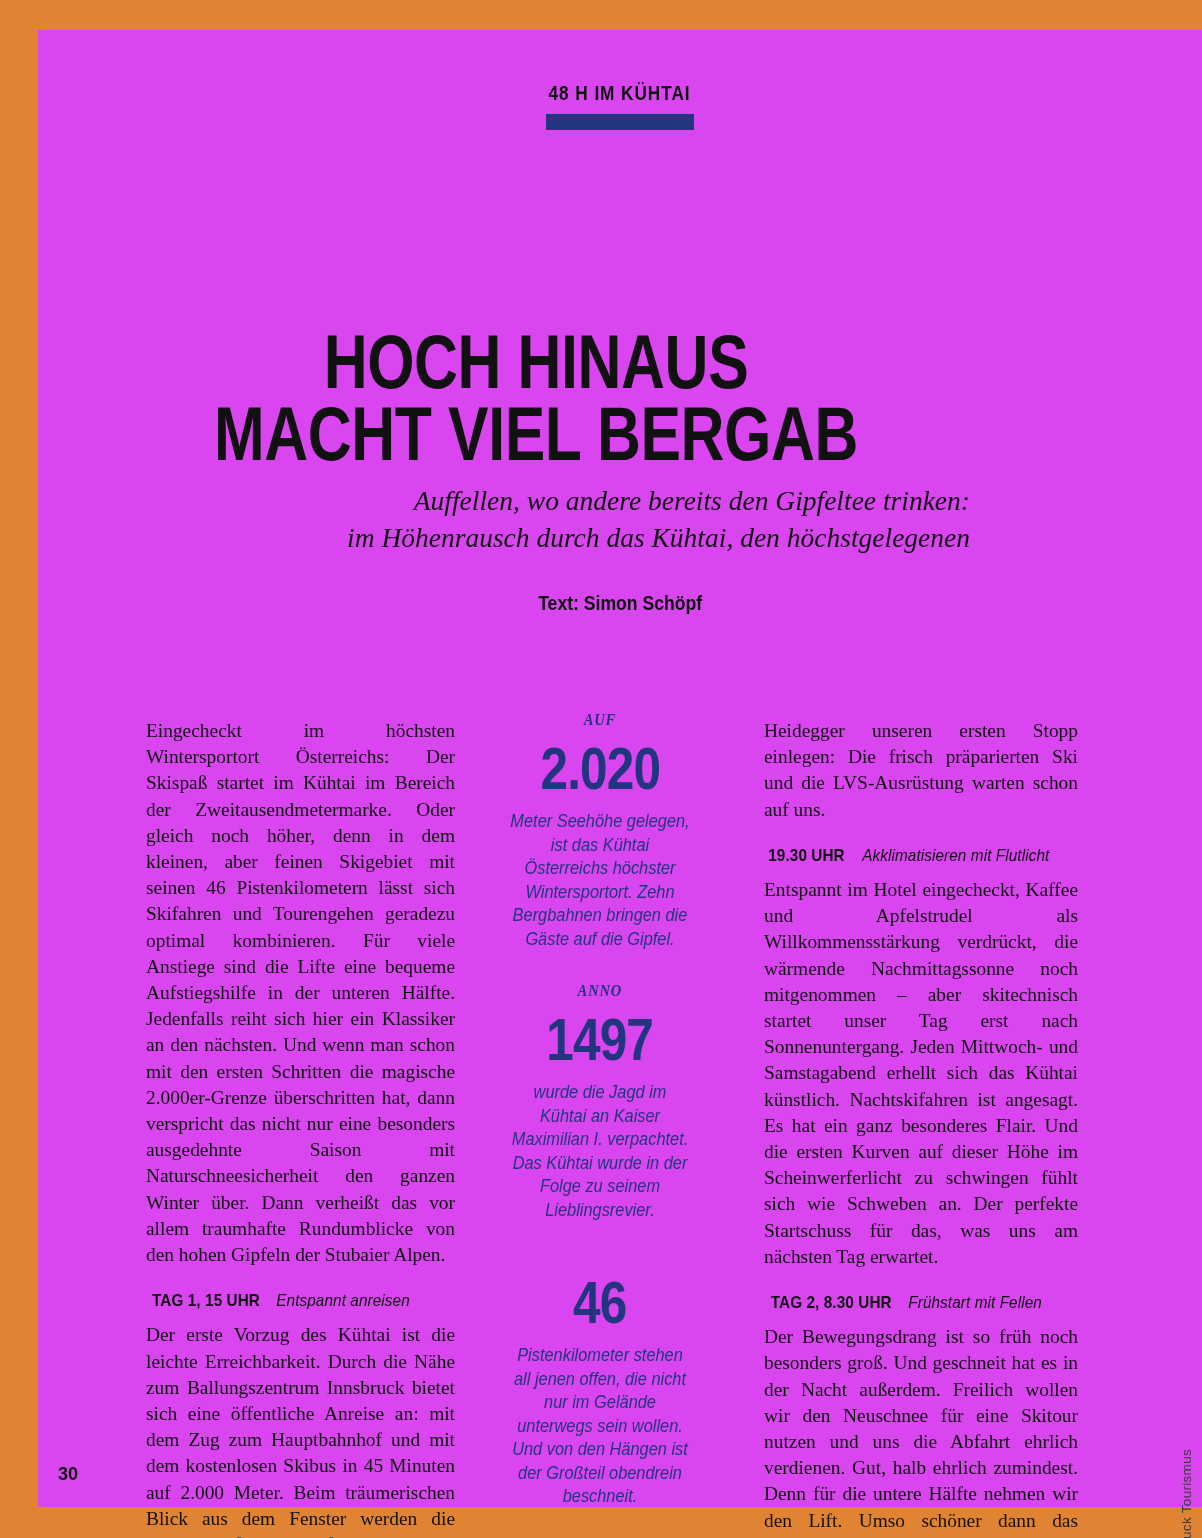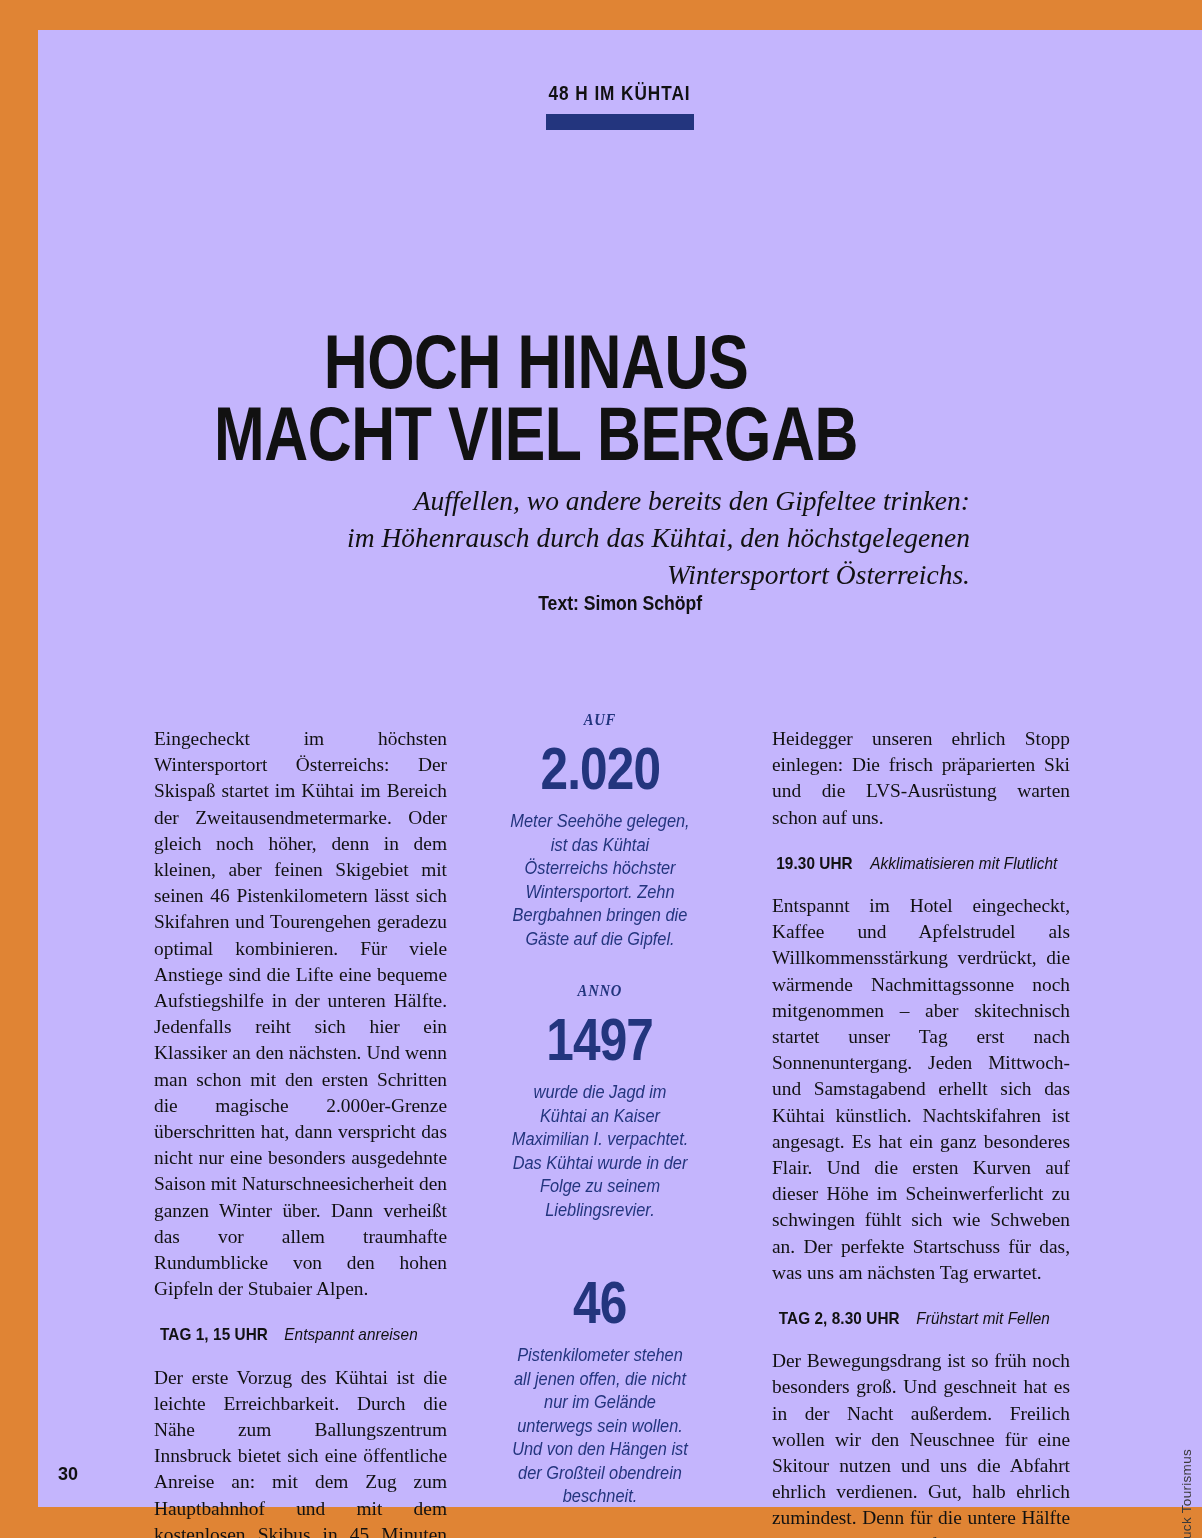--- a/index.html
+++ b/index.html
@@ -19,21 +19,21 @@
     background: #e08434;
     overflow: hidden;
   }
 
   .sheet {
     position: absolute;
     left: 38px;
     top: 30px;
     width: 1164px;
     height: 1477px;
-    background: #c4b5fd;
+    background: #d946ef;
   }
 
   
   .kicker-wrap {
     position: absolute;
     left: 0;
     top: 52px;
     width: 1164px;
     text-align: center;
   }
@@ -118,21 +118,21 @@
   .col-right { left: 618px; width: 330px; }
 
   .body-text {
     font-family: "Liberation Serif", serif;
     font-size: 19.4px;
     line-height: 26.2px;
     color: #111111;
     text-align: justify;
     hyphens: manual;
   }
-  .body-text p { margin: 16px; }
+  .body-text p { margin: 8px; }
   .body-text p + p { margin-top: 19px; }
 
   .subhead {
     font-family: "Liberation Sans Narrow", "Liberation Sans", sans-serif;
     font-weight: 700;
     font-size: 17px;
     color: #111111;
     letter-spacing: 0.1px;
   }
   .subhead .sh-label { display: inline-block; transform: scaleX(0.90); }
@@ -222,21 +222,20 @@
     </div>
 
     <h1 class="headline">
       <span>HOCH HINAUS</span>
       <span>MACHT VIEL BERGAB</span>
     </h1>
 
     <div class="deck">
       <span>Auffellen, wo andere bereits den Gipfeltee trinken:</span>
       <span>im Höhenrausch durch das Kühtai, den höchstgelegenen</span>
-      <span>Wintersportort Österreichs.</span>
     </div>
 
     <div class="byline">
       <span>Text: Simon Schöpf</span>
     </div>
 
     <div class="cols">
 
       <div class="col col-left">
         <div class="body-text">
@@ -266,21 +265,21 @@
 
         <div class="stat stat-46">
           <span class="stat-number"><span>46</span></span>
           <span class="stat-caption"><span>Pistenkilometer stehen all jenen offen, die nicht nur im Gelände unterwegs sein wollen. Und von den Hängen ist der Großteil obendrein beschneit.</span></span>
         </div>
 
       </div>
 
       <div class="col col-right">
         <div class="body-text">
-          <p>Heidegger unseren ehrlich Stopp einlegen: Die frisch präparierten Ski und die LVS-Ausrüstung warten schon auf uns.</p>
+          <p>Heidegger unseren ersten Stopp einlegen: Die frisch präparierten Ski und die LVS-Ausrüstung warten schon auf uns.</p>
           <p>
             <span class="subhead">
               <span class="sh-label">19.30 UHR</span><span class="sh-italic">Akklimatisieren mit Flutlicht</span>
             </span>
           </p>
           <p style="margin-top:0">Entspannt im Hotel eingecheckt, Kaffee und Apfelstrudel als Willkommensstärkung verdrückt, die wärmende Nachmittagssonne noch mitgenommen – aber skitechnisch startet unser Tag erst nach Sonnenuntergang. Jeden Mittwoch- und Samstagabend erhellt sich das Kühtai künstlich. Nachtskifahren ist angesagt. Es hat ein ganz besonderes Flair. Und die ersten Kurven auf dieser Höhe im Scheinwerferlicht zu schwingen fühlt sich wie Schweben an. Der perfekte Startschuss für das, was uns am nächsten Tag erwartet.</p>
           <p>
             <span class="subhead">
               <span class="sh-label">TAG 2, 8.30 UHR</span><span class="sh-italic">Frühstart mit Fellen</span>
             </span>

